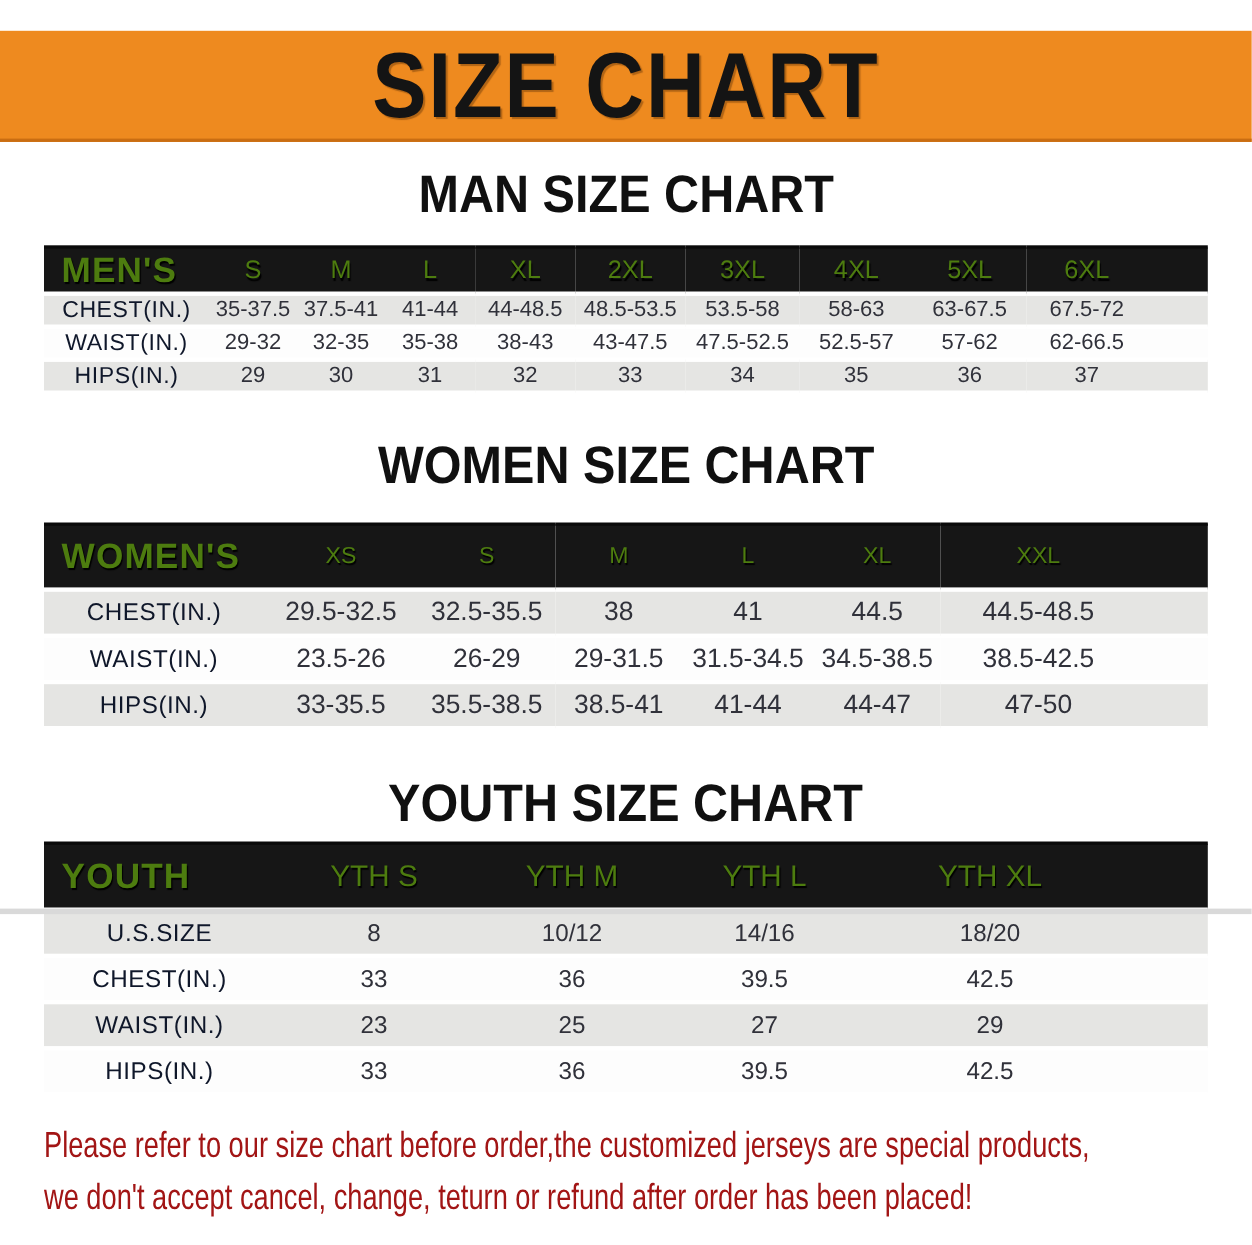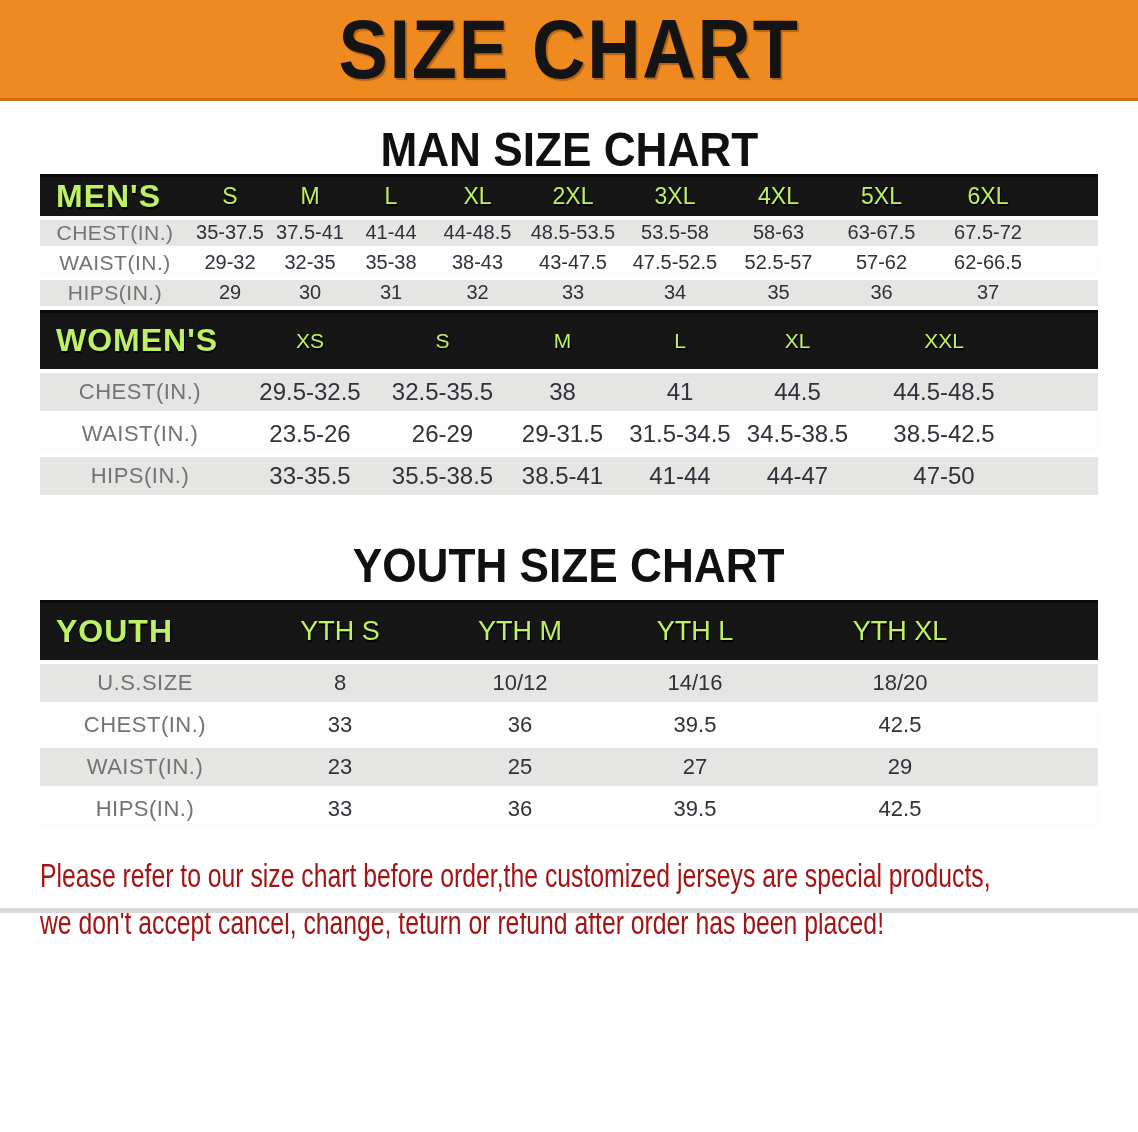--- a/index.html
+++ b/index.html
@@ -1,19 +1,19 @@
 <!DOCTYPE html>
 <html><head>
 <meta charset="utf-8">
 <style>
   * { margin:0; padding:0; box-sizing:border-box; }
   html,body { width:1138px; height:1132px; background:#ffffff; overflow:hidden; }
   body { font-family:"Liberation Sans","DejaVu Sans",sans-serif; }
 
-  .page { position:relative; width:1138px; height:913px; background:#fff; }
+  .page { position:relative; width:1138px; height:803px; background:#fff;margin-top:28px; }
 
   
   .banner {
     width:1138px; height:101px;
     background:#ee8a1f;
     border-bottom:3px solid #c96d12;
     display:flex; align-items:center; justify-content:center;
   }
   .banner-title {
     display:inline-block;
@@ -28,49 +28,49 @@
   .section-heading {
     text-align:center;
     margin:0; line-height:1;
   }
   .section-heading .condense {
     display:inline-block;
     font-size:48px; font-weight:bold; color:#101010;
     transform:scaleX(0.92); transform-origin:center;
     white-space:nowrap;
   }
-  .sec-men    .section-heading { padding-top:25px; }
+  .sec-men    .section-heading { padding-top:25px; padding-bottom:21px; }
   .sec-women  .section-heading { padding-top:41px; padding-bottom:27px; }
   .sec-youth  .section-heading { padding-top:43px; padding-bottom:10px; }
 
   
   table.size-table {
     width:1058px; margin-left:40px;
     border-collapse:collapse; table-layout:fixed;
   }
   table.size-table thead tr {
     background:#161616;
     border-top:3px solid #0a0a0a;
     border-bottom:4px solid #ffffff;
   }
   table.size-table th {
-    color:#bef264; text-align:center; vertical-align:middle;
+    color:#4d7c0f; text-align:center; vertical-align:middle;
     font-weight:normal; white-space:nowrap;
     text-shadow:1px 2px 1px #000;
   }
   table.size-table th.group-label {
     text-align:left; padding-left:16px;
     font-weight:bold; letter-spacing:1px;
     font-size:32px;
   }
   table.size-table td {
     text-align:center; vertical-align:middle;
     color:#30313a; white-space:nowrap;
   }
-  table.size-table td.row-label { color:#737373; letter-spacing:0.5px; }
+  table.size-table td.row-label { color:#0f172a; letter-spacing:0.5px; }
   table.size-table tbody tr { border-bottom:4px solid #ffffff; }
   table.size-table tbody tr.row-gray  { background:#e5e5e3; }
   table.size-table tbody tr.row-white { background:#fdfdfd; }
 
   
   .tbl-men th { height:42px; font-size:23px; }
   .tbl-men th.group-label { font-size:31px; }
   .tbl-men td { height:30px; font-size:20px; }
   .tbl-men td.row-label { font-size:21px; }
   .tbl-men th:last-child, .tbl-men td:last-child { padding-right:55px;text-align:center; }
@@ -177,20 +177,21 @@
             <td>34</td>
             <td>35</td>
             <td>36</td>
             <td>37</td>
           </tr>
         </tbody>
       </table>
   </section>
 
   <section class="sec-women">
+    <h2 class="section-heading"><span class="condense">WOMEN SIZE CHART</span></h2>
     <table class="size-table tbl-women">
         <colgroup>
           <col style="width: 200px;">
           <col style="width: 140px;">
           <col style="width: 125px;">
           <col style="width: 115px;">
           <col style="width: 120px;">
           <col style="width: 115px;">
           <col style="width: 243px;">
         </colgroup>

